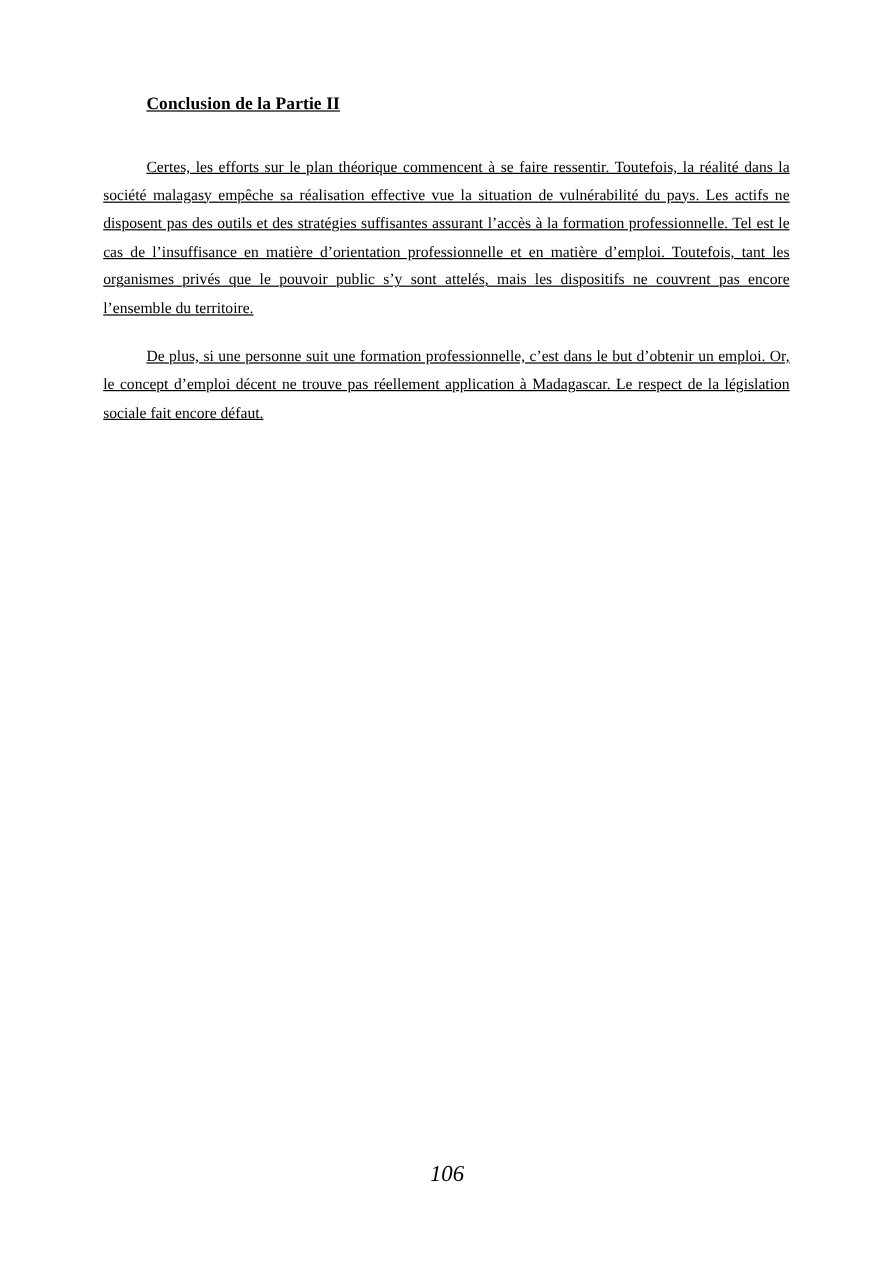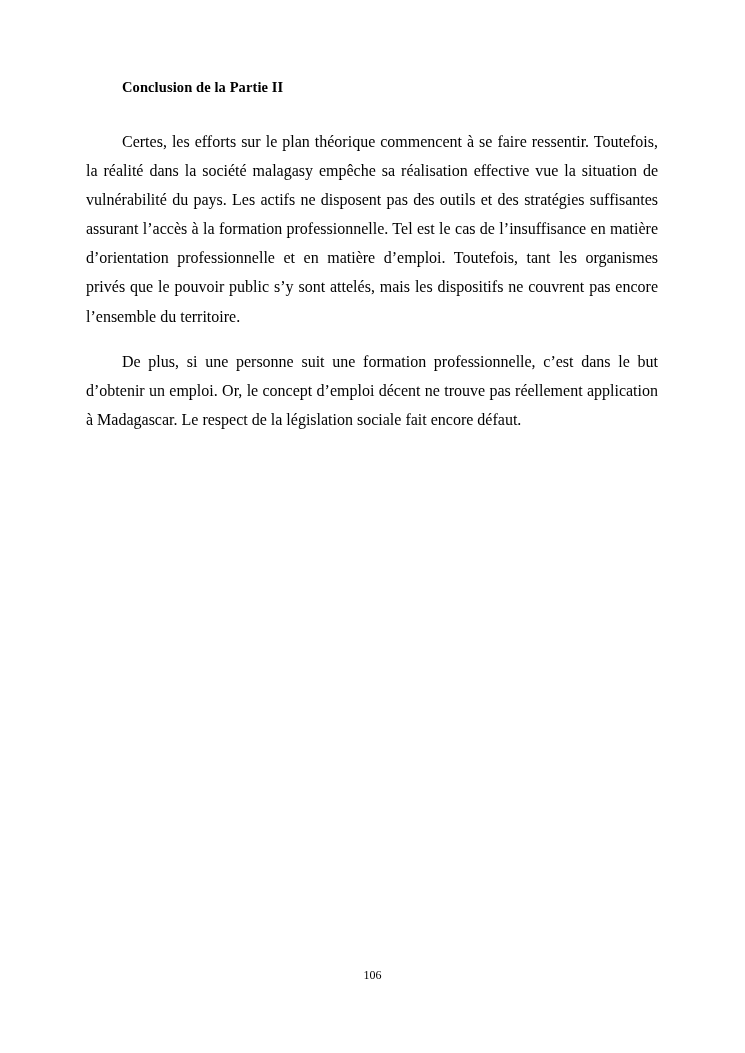--- a/index.html
+++ b/index.html
@@ -20,48 +20,50 @@
     width: 745px;
     height: 1053px;
     background: #ffffff;
     box-sizing: border-box;
   }
   .content {
     position: absolute;
     left: 86px;
     top: 78px;
     width: 572px;
+    text-decoration: underline;
   }
   .doc-heading {
     font-size: 14.5px;
     font-weight: bold;
     margin: 0 0 30px 36px;
     line-height: 1.3;
     letter-spacing: 0.1px;
   }
   .para {
-    font-size: 16px;
+    font-size: 13px;
     line-height: 1.82;
     text-align: justify;
     text-justify: inter-word;
     margin: 0;
     text-indent: 36px;
     hyphens: none;
   }
   .para + .para {
     margin-top: 16px;
   }
   .page-number {
     position: absolute;
     left: 0;
     right: 0;
     top: 968px;
     text-align: center;
-    font-size: 12px;
+    font-size: 19px;
     line-height: 1.2;
+    font-style: italic;
   }
 </style>
 </head>
 <body>
 
 <div class="page">
   <div class="content">
     <h1 class="doc-heading">Conclusion de la Partie II</h1>
     <p class="para">Certes, les efforts sur le plan théorique commencent à se faire ressentir. Toutefois, la réalité dans la société malagasy empêche sa réalisation effective vue la situation de vulnérabilité du pays. Les actifs ne disposent pas des outils et des stratégies suffisantes assurant l’accès à la formation professionnelle. Tel est le cas de l’insuffisance en matière d’orientation professionnelle et en matière d’emploi. Toutefois, tant les organismes privés que le pouvoir public s’y sont attelés, mais les dispositifs ne couvrent pas encore l’ensemble du territoire.</p>
     <p class="para">De plus, si une personne suit une formation professionnelle, c’est dans le but d’obtenir un emploi. Or, le concept d’emploi décent ne trouve pas réellement application à Madagascar. Le respect de la législation sociale fait encore défaut.</p>

